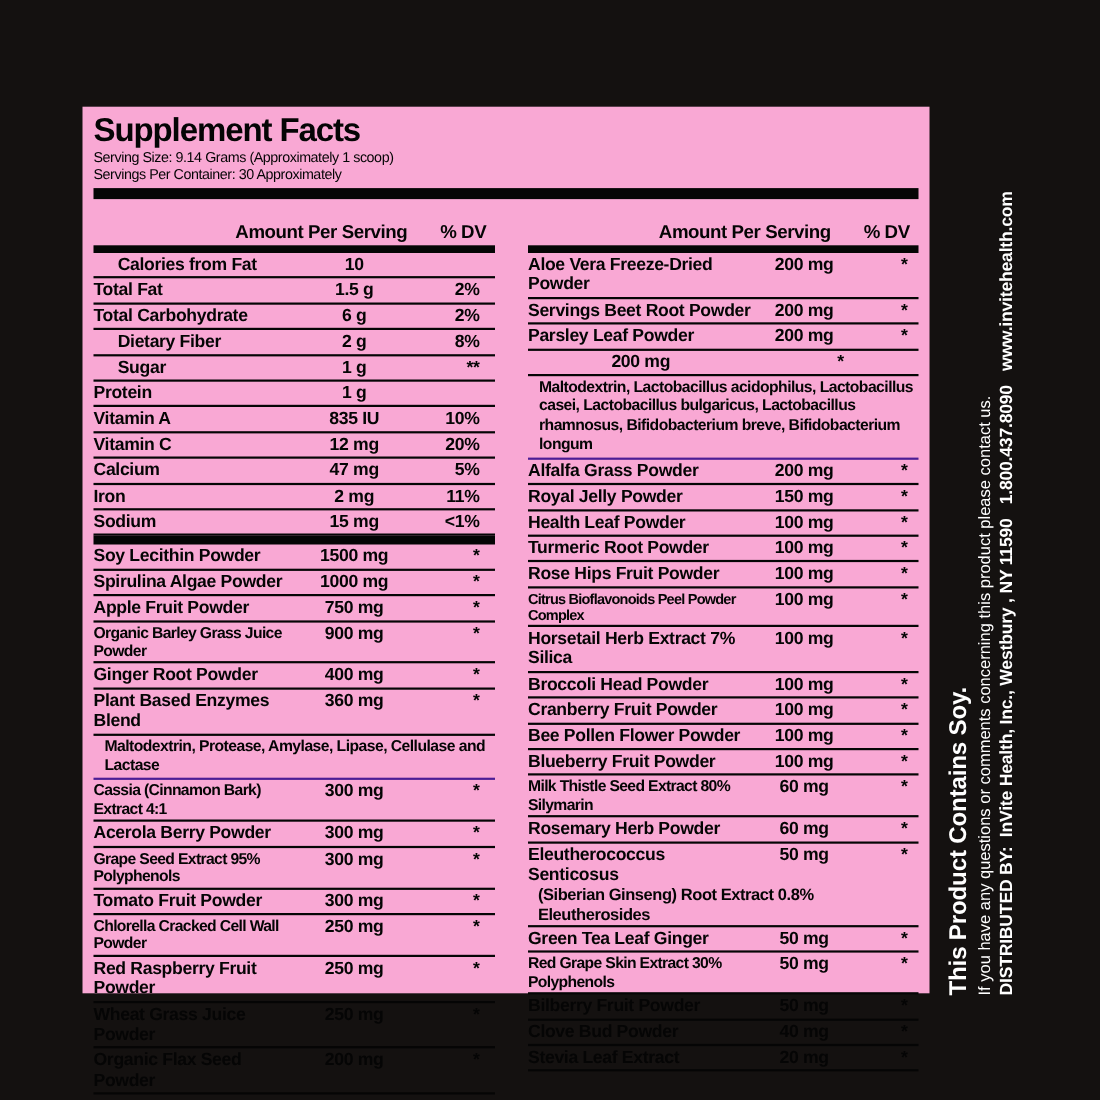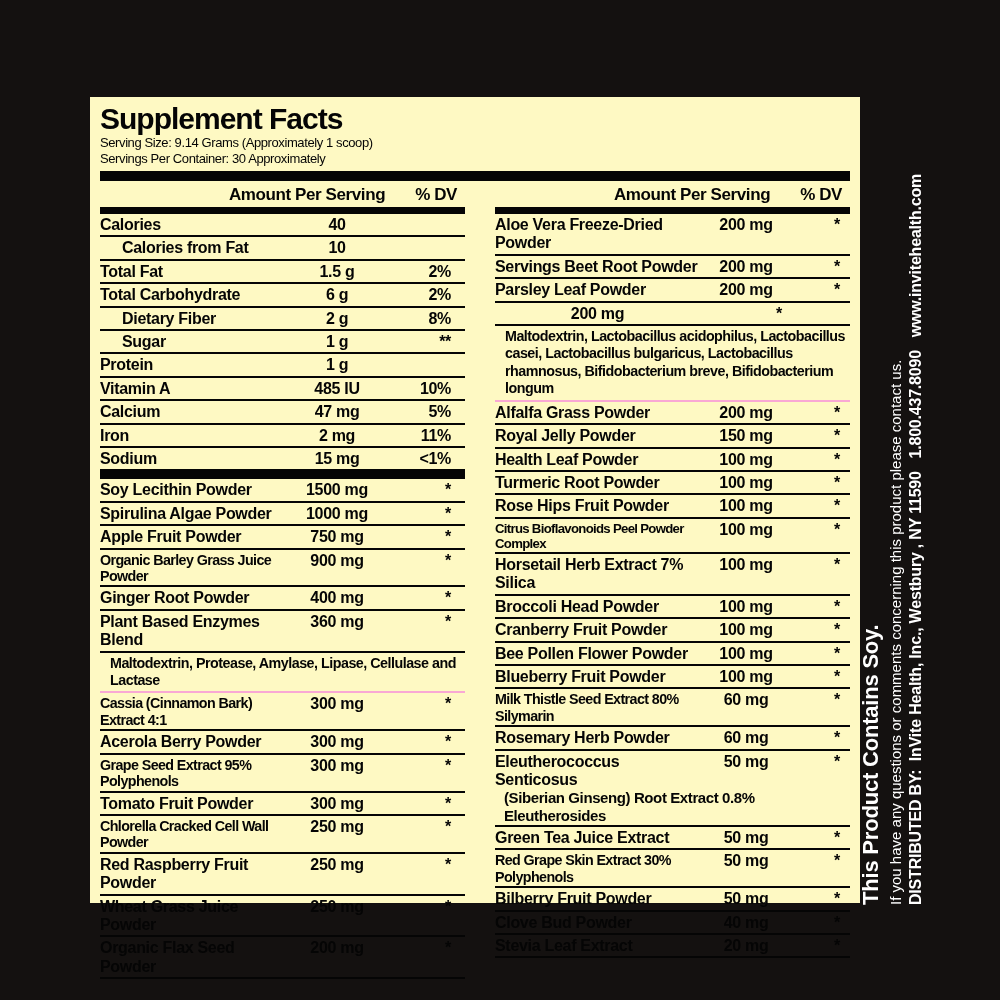--- a/index.html
+++ b/index.html
@@ -4,61 +4,61 @@
 <style>
   html,body{margin:0;padding:0;}
   body{
     width:1000px;height:1000px;position:relative;overflow:hidden;
     background:#141110;
     font-family:"Liberation Sans","DejaVu Sans",sans-serif;
   }
   .bg{position:absolute;inset:0;}
   
   .label{
-    position:absolute;left:90px;top:97px;width:770px;height:806px;
-    background:#fef9c3;color:#050505;box-sizing:border-box;
+    position:absolute;left:75px;top:97px;width:770px;height:806px;
+    background:#f9a8d4;color:#050505;box-sizing:border-box;
     padding:6px 10px 0 10px;
   }
   .title{
     font-size:30px;font-weight:bold;letter-spacing:-1px;line-height:1.08;
   }
   .serving-line{
     font-size:13px;font-weight:normal;letter-spacing:-0.4px;line-height:1.18;
   }
   .topbar{height:10px;background:#050505;margin-top:5px;}
   
   .cols{display:flex;gap:30px;margin-top:1px;}
   .col{display:flex;flex-direction:column;}
   .col-left{width:365px;}
   .col-right{width:355px;}
   .colhead{
     display:flex;justify-content:flex-end;align-items:baseline;
     font-weight:bold;font-size:17px;letter-spacing:-0.4px;
     padding:3px 8px 2px 0;
   }
-  .colhead .aps{margin-right:30px;}
+  .colhead .aps{margin-right:30px;margin-top:16px;}
   .headbar{height:7px;background:#050505;}
   .row{
     display:grid;align-items:start;
     border-bottom:2px solid #050505;
     padding:2px 0 1px 0;
     font-weight:bold;font-size:16px;letter-spacing:-0.3px;line-height:1.15;
   }
   .col-left .row{grid-template-columns:1fr 96px 80px;}
   .col-right .row{grid-template-columns:1fr 92px 58px;}
   .row .a{text-align:center;white-space:nowrap;}
   .row .d{text-align:right;white-space:nowrap;}
   .col-left .row .d{padding-right:14px;}
   .col-right .row .d{padding-right:10px;}
   .row.ind .n{padding-left:22px;}
   .row.cond .n{font-size:14.3px;letter-spacing:-0.6px;}
   .row.xcond .n{font-size:13.2px;letter-spacing:-0.7px;}
   .n2{grid-column:1 / -1;padding-left:9px;font-size:15px;letter-spacing:-0.4px;}
   .subrow{
-    border-bottom:2px solid #f9a8d4;
+    border-bottom:2px solid #4c1d95;
     padding:2px 0 2px 10px;
     font-weight:bold;font-size:14.3px;letter-spacing:-0.5px;line-height:1.22;
   }
   .midbar{height:8px;background:#050505;}
   
   .sidebar{
     position:absolute;left:858px;top:905px;width:880px;height:86px;
     transform:rotate(-90deg);transform-origin:0 0;
     color:#ffffff;display:flex;flex-direction:column;gap:3px;
   }
@@ -79,25 +79,20 @@
   <div class="topbar"></div>
 
   <div class="cols">
     <div class="col col-left">
       <div class="colhead">
         <span class="aps">Amount Per Serving</span>
         <span class="dv">% DV</span>
       </div>
       <div class="headbar"></div>
       <div>
-          <div class="row">
-            <span class="n">Calories</span>
-            <span class="a">40</span>
-            <span class="d"></span>
-          </div>
           <div class="row ind">
             <span class="n">Calories from Fat</span>
             <span class="a">10</span>
             <span class="d"></span>
           </div>
           <div class="row">
             <span class="n">Total Fat</span>
             <span class="a">1.5 g</span>
             <span class="d">2%</span>
           </div>
@@ -116,22 +111,27 @@
             <span class="a">1 g</span>
             <span class="d">**</span>
           </div>
           <div class="row">
             <span class="n">Protein</span>
             <span class="a">1 g</span>
             <span class="d"></span>
           </div>
           <div class="row">
             <span class="n">Vitamin A</span>
-            <span class="a">485  IU</span>
+            <span class="a">835  IU</span>
             <span class="d">10%</span>
+          </div>
+          <div class="row">
+            <span class="n">Vitamin C</span>
+            <span class="a">12 mg</span>
+            <span class="d">20%</span>
           </div>
           <div class="row">
             <span class="n">Calcium</span>
             <span class="a">47 mg</span>
             <span class="d">5%</span>
           </div>
           <div class="row">
             <span class="n">Iron</span>
             <span class="a">2 mg</span>
             <span class="d">11%</span>
@@ -308,21 +308,21 @@
             <span class="a">60 mg</span>
             <span class="d">*</span>
           </div>
           <div class="row">
             <span class="n">Eleutherococcus Senticosus</span>
             <span class="a">50 mg</span>
             <span class="d">*</span>
             <div class="n2">(Siberian Ginseng) Root Extract 0.8% Eleutherosides</div>
           </div>
           <div class="row">
-            <span class="n">Green Tea Juice Extract</span>
+            <span class="n">Green Tea Leaf Ginger</span>
             <span class="a">50 mg</span>
             <span class="d">*</span>
           </div>
           <div class="row cond">
             <span class="n">Red Grape Skin Extract 30% Polyphenols</span>
             <span class="a">50 mg</span>
             <span class="d">*</span>
           </div>
           <div class="row">
             <span class="n">Bilberry Fruit Powder</span>

